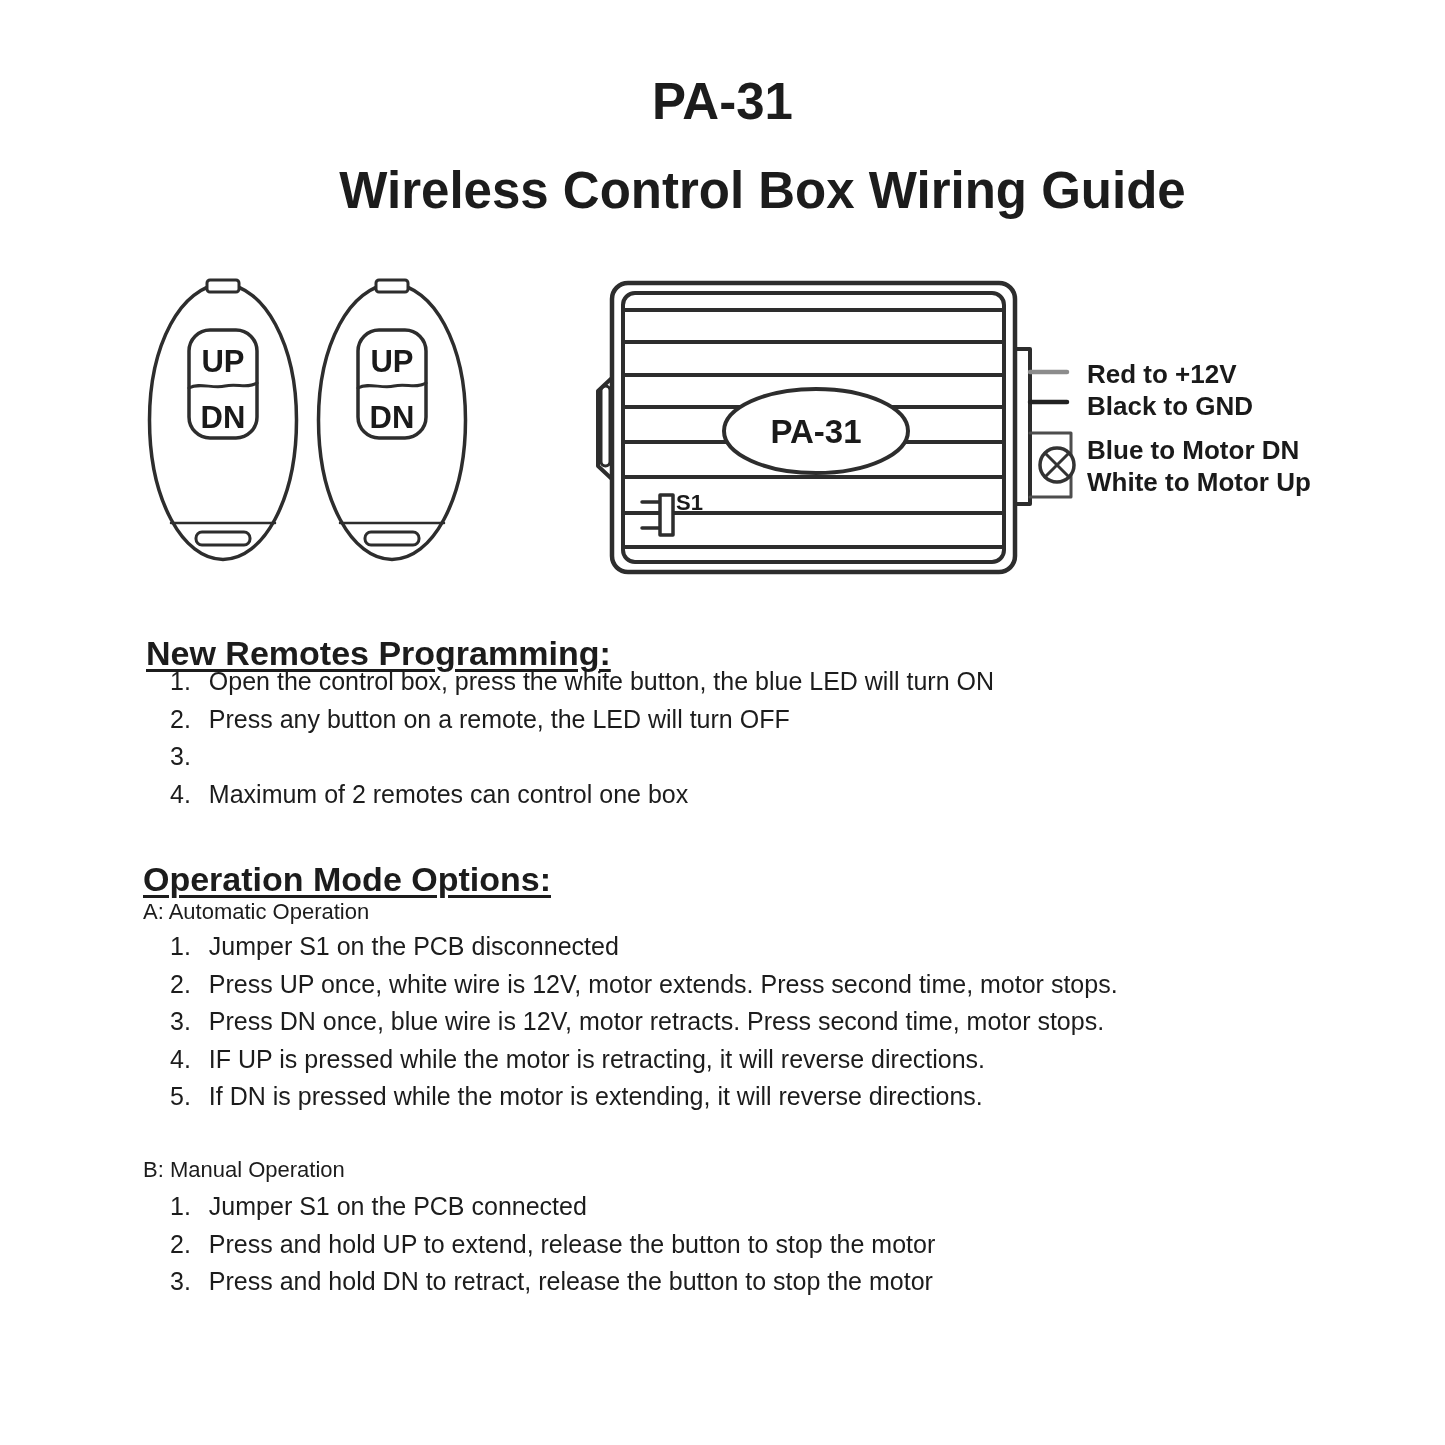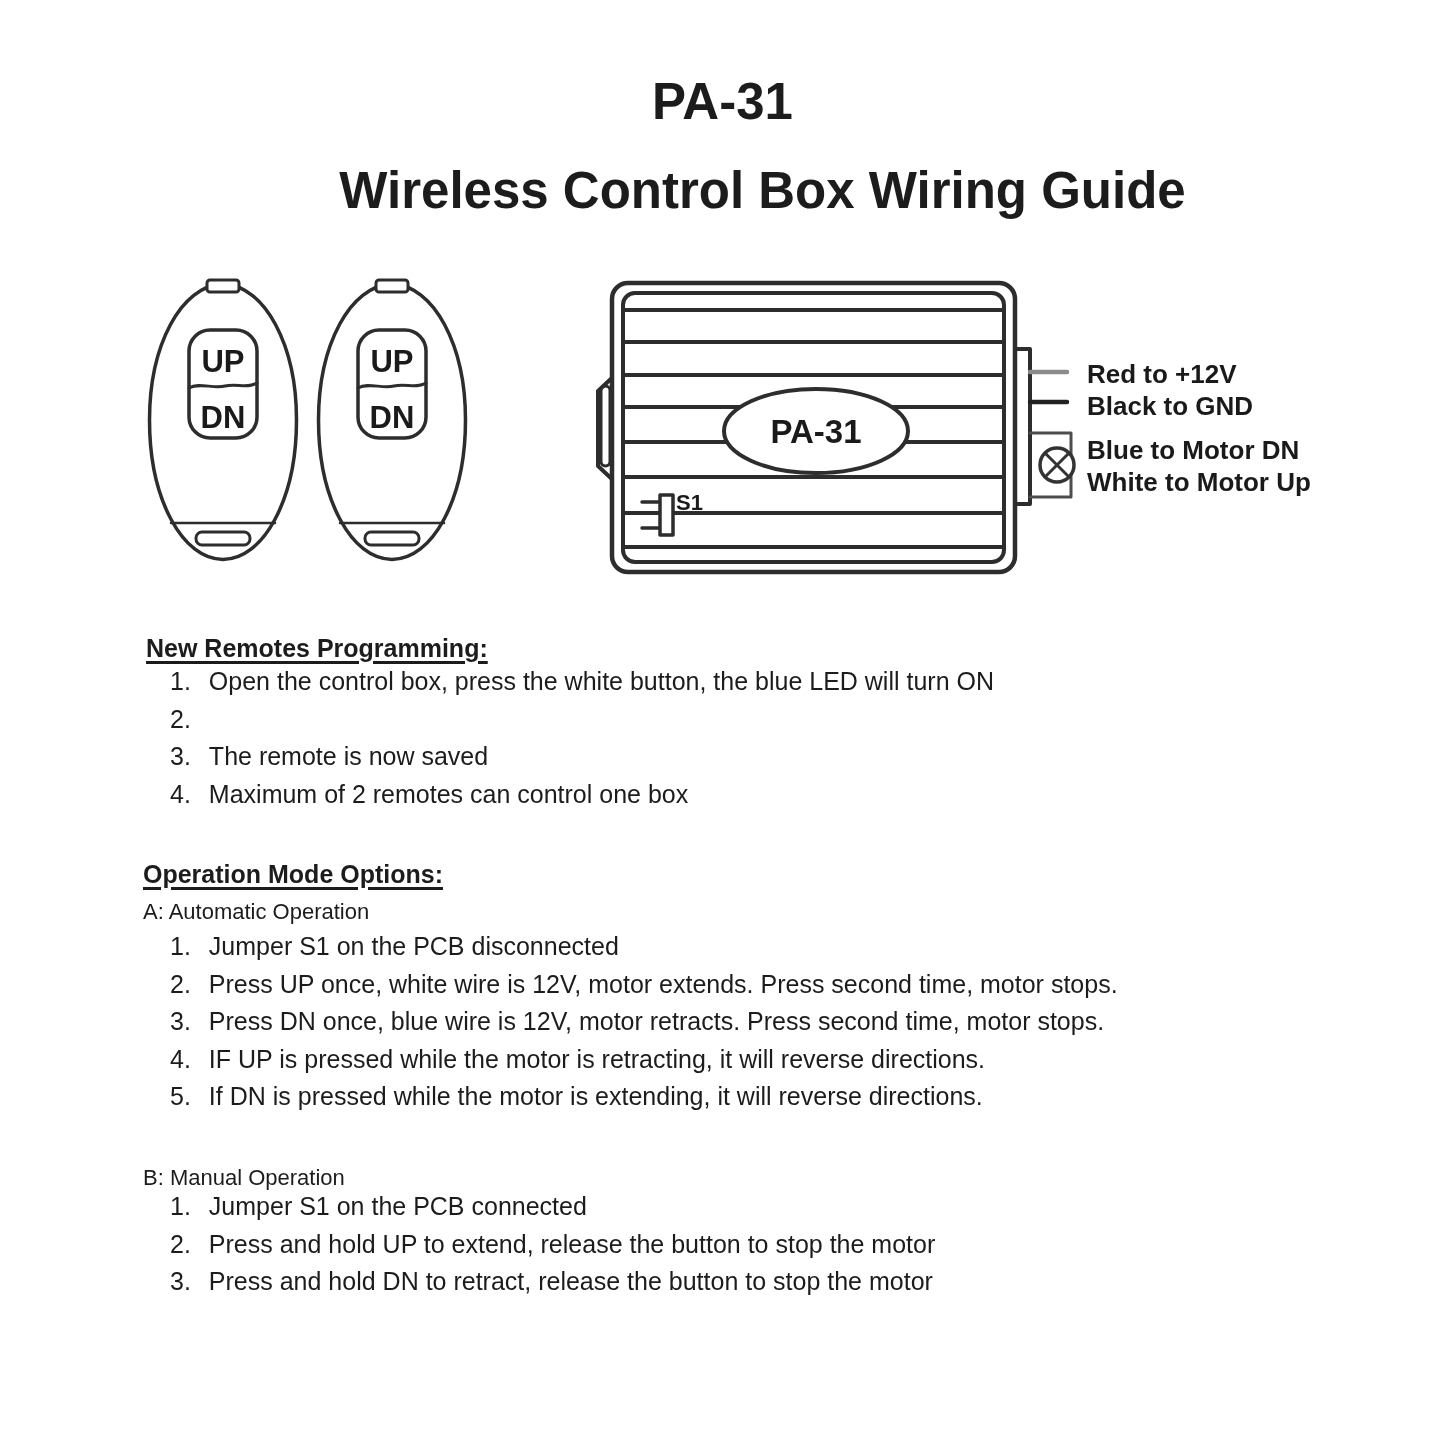--- a/index.html
+++ b/index.html
@@ -7,34 +7,34 @@
   body {
     width:1445px; height:1445px; position:relative; overflow:hidden;
     font-family:"Liberation Sans", sans-serif; color:#1c1c1c;
   }
   .center-title { position:absolute; left:0; width:100%; text-align:center;
     font-weight:bold; line-height:1; letter-spacing:0; }
   #doc-title    { top:76px;  font-size:51px; }
   #doc-subtitle { top:165px; font-size:51px;margin-left:40px; }
   #diagram { position:absolute; left:0; top:0; }
   svg text { font-family:"Liberation Sans", sans-serif; fill:#1a1a1a; }
-  .section-heading { position:absolute; font-size:25px; font-weight:bold;
+  .section-heading { position:absolute; font-size:34px; font-weight:bold;
     text-decoration:underline; text-decoration-thickness:2.5px; text-underline-offset:4px;
     line-height:1.15; }
   .sub-label { position:absolute; font-size:22px; line-height:1.15; }
   ol.steps { position:absolute; list-style:none; font-size:25px; }
   ol.steps li { display:flex; line-height:37.5px; margin-left:24px; }
   ol.steps .num { flex:0 0 auto; }
   ol.steps .txt { margin-left:18px; }
   #prog-heading { left:146px; top:634px; }
   #prog-list    { left:146px; top:663px; }
   #ops-heading  { left:143px; top:860px; }
   #ops-a-label  { left:143px; top:899px; }
   #ops-a-list   { left:146px; top:928px; }
-  #ops-b-label  { left:143px; top:1157px;margin-top:8px; }
+  #ops-b-label  { left:143px; top:1157px; }
   #ops-b-list   { left:146px; top:1188px; }
 </style>
 </head>
 <body>
 
 <div id="doc-title" class="center-title">PA-31</div>
 <div id="doc-subtitle" class="center-title">Wireless Control Box Wiring Guide</div>
 
 <svg id="diagram" width="1445" height="630" viewBox="0 0 1445 630" stroke-linecap="round" stroke-linejoin="round">
 
@@ -111,24 +111,24 @@
 
 <div id="prog-heading" class="section-heading">New Remotes Programming:</div>
 
 <ol id="prog-list" class="steps">
     <li>
     <span class="num">1.</span>
     <span class="txt">Open the control box, press the white button, the blue LED will turn ON</span>
   </li>
     <li>
     <span class="num">2.</span>
+    <span class="txt">Press any button on a remote, the LED will turn OFF</span>
   </li>
     <li>
     <span class="num">3.</span>
-    <span class="txt">The remote is now saved</span>
   </li>
     <li>
     <span class="num">4.</span>
     <span class="txt">Maximum of 2 remotes can control one box</span>
   </li>
   </ol>
 
 <div id="ops-heading" class="section-heading">Operation Mode Options:</div>
 
 <div id="ops-a-label" class="sub-label">A: Automatic Operation</div>

